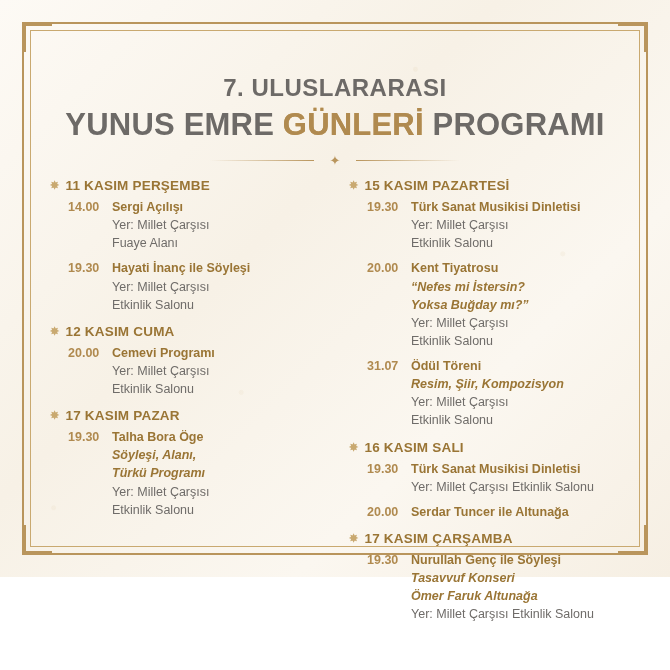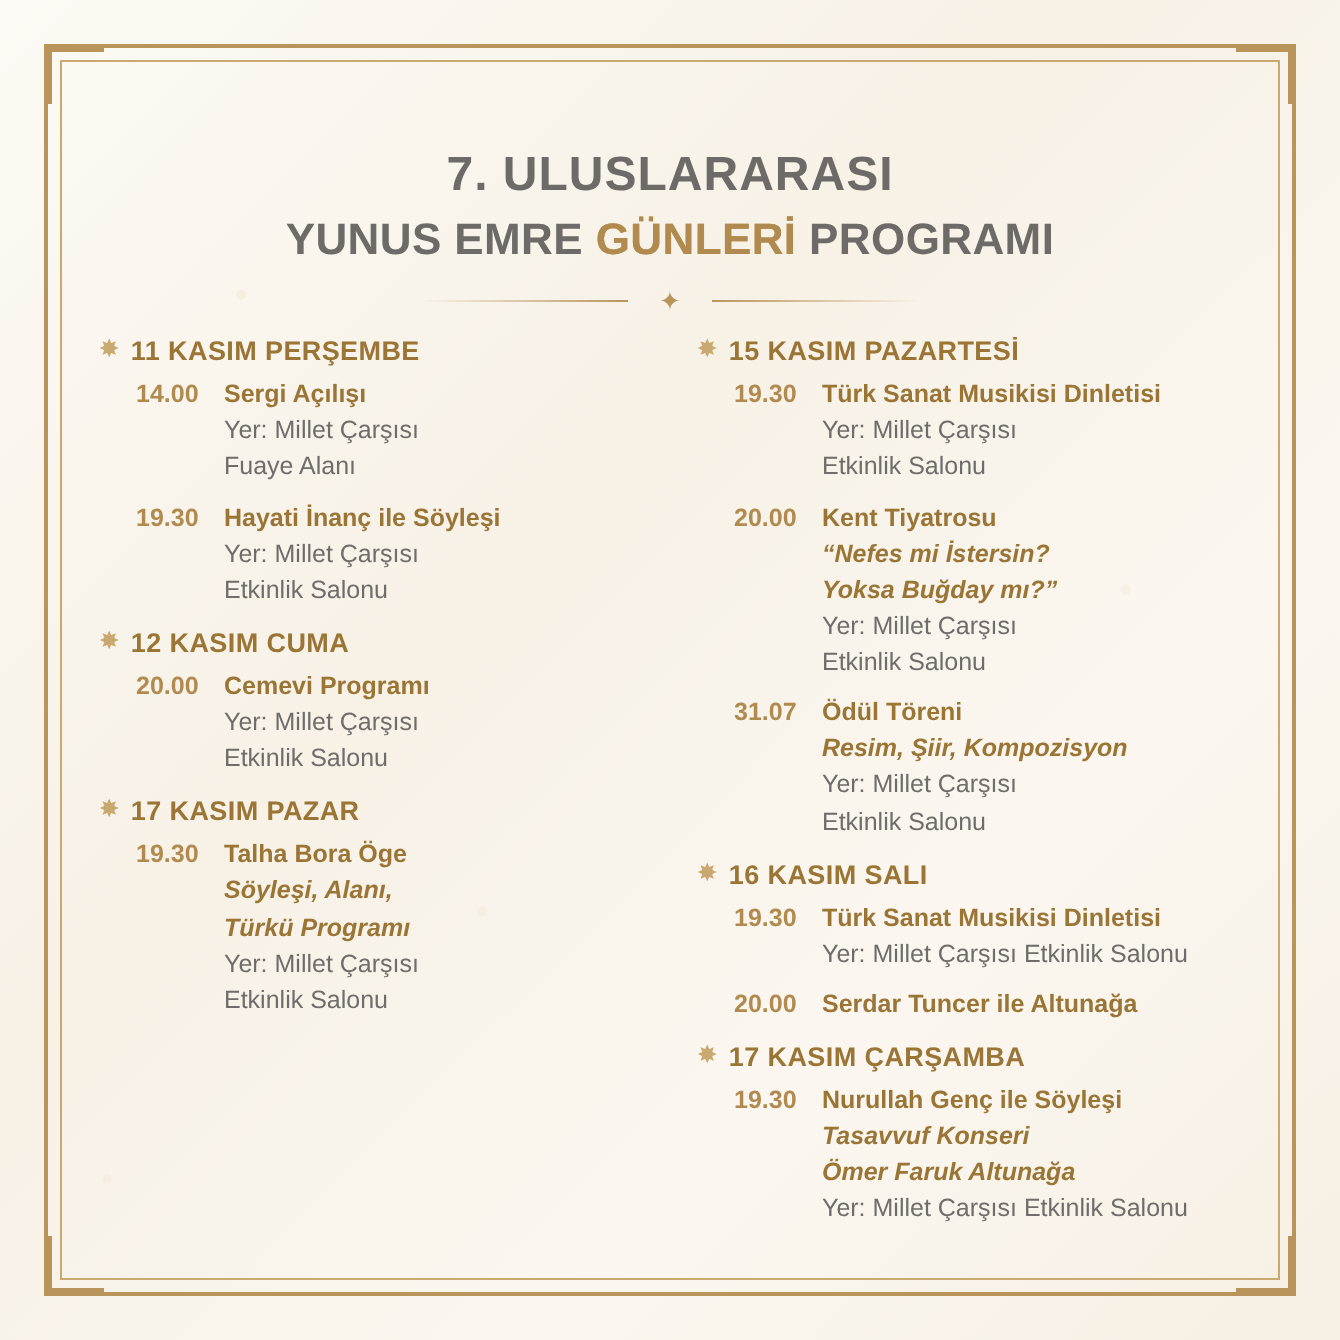--- a/index.html
+++ b/index.html
@@ -9,21 +9,21 @@
   body {
     width: 670px;
     height: 670px;
     background: #ffffff;
     font-family: "Liberation Sans", sans-serif;
     overflow: hidden;
   }
   .poster {
     position: relative;
     width: 670px;
-    height: 670px;
+    height: 577px;
     background:
       radial-gradient(circle at 18% 22%, rgba(201,169,110,0.10) 0 2px, transparent 3px),
       radial-gradient(circle at 62% 12%, rgba(201,169,110,0.08) 0 2px, transparent 3px),
       radial-gradient(circle at 84% 44%, rgba(201,169,110,0.08) 0 2px, transparent 3px),
       radial-gradient(circle at 36% 68%, rgba(201,169,110,0.07) 0 2px, transparent 3px),
       radial-gradient(circle at 8% 88%, rgba(201,169,110,0.07) 0 2px, transparent 3px),
       linear-gradient(135deg, #fdfaf5 0%, #f7f1e6 40%, #fbf7f0 70%, #f6efe3 100%);
     box-sizing: border-box;
   }
   .frame-outer {
@@ -68,21 +68,21 @@
     padding-top: 34px;
   }
   .title-line1 {
     font-size: 24px;
     font-weight: bold;
     letter-spacing: 0.5px;
     color: #6d6a67;
     margin-bottom: 6px;
   }
   .title-line2 {
-    font-size: 22px;
+    font-size: 31px;
     font-weight: bold;
     letter-spacing: 0.2px;
     line-height: 1.1;
     color: #6d6a67;
     white-space: nowrap;
   }
   .title-line2 .gold {
     background: linear-gradient(180deg, #d9bb80 0%, #b08a4f 50%, #c9a970 100%);
     -webkit-background-clip: text;
     background-clip: text;

